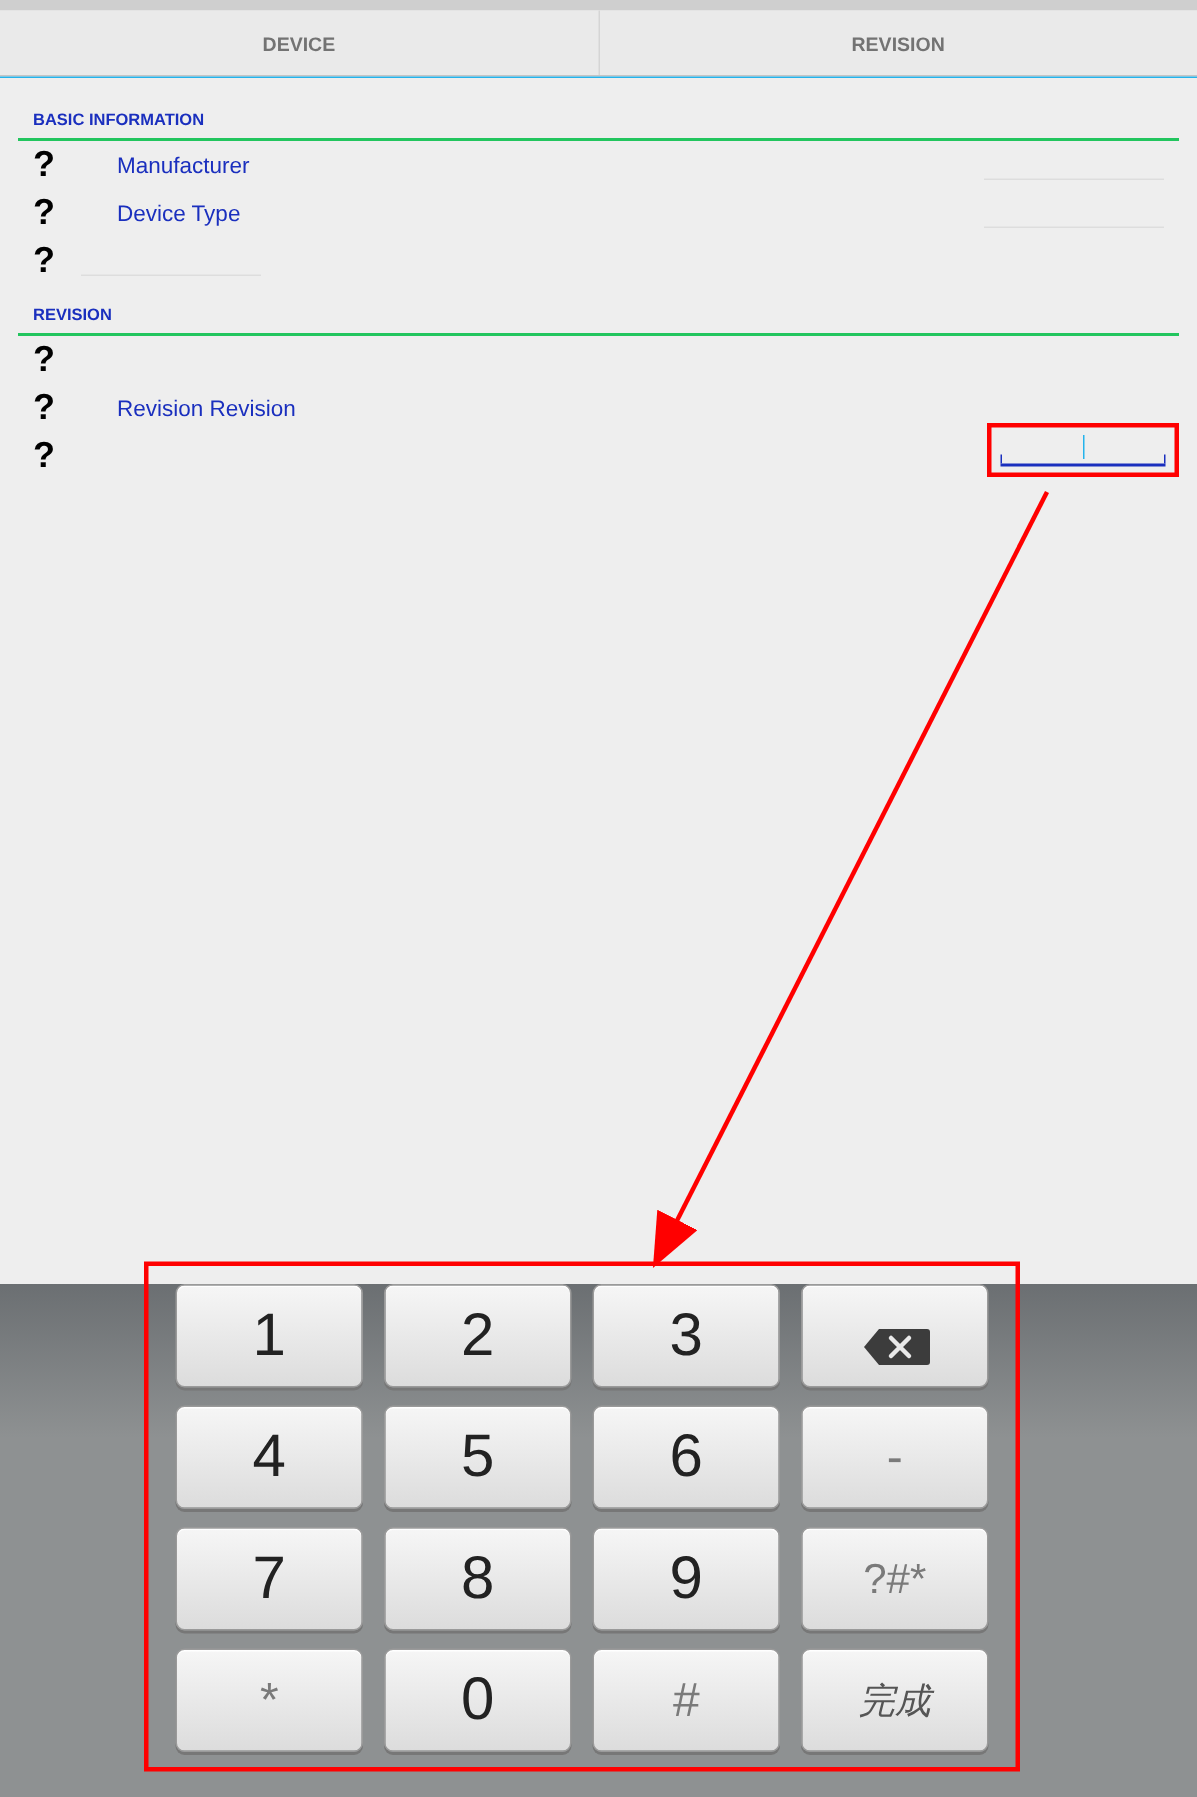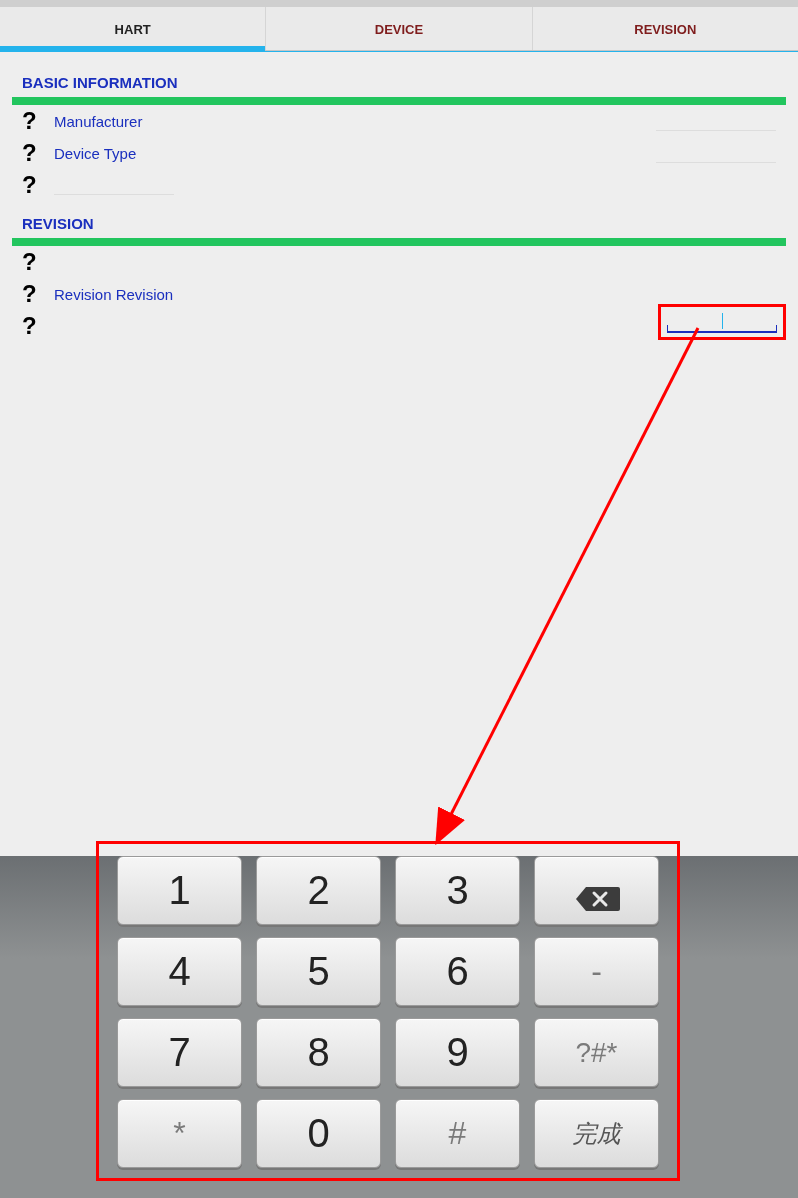--- a/index.html
+++ b/index.html
@@ -6,21 +6,21 @@
   html, body { width: 798px; height: 1198px; font-family: Arial, Helvetica, sans-serif; background: #eeeeee; overflow: hidden; }
   .status-bar { height: 7px; background: #cfcfcf; }
 
   
   .tabs { display: flex; border-bottom: 1px solid #c5c5c5; }
   .tab {
     flex: 1;
     text-align: center;
     font-size: 13px;
     font-weight: bold;
-    color: #7f1d1d;
+    color: #737373;
     padding: 15px 0 13px 0;
     border-right: 1px solid #d5d5d5;
     background: #eaeaea;
     position: relative;
   }
   .tab:last-child { border-right: none; }
   .tab.active { color: #222; }
   .tab.active::after {
     content: "";
     position: absolute;
@@ -28,42 +28,43 @@
     height: 5px;
     background: #24b3ec;
   }
   .tabs-bottom-line { height: 1px; background: #24b3ec; }
 
   
   .content { padding: 8px 12px 0 12px; }
   .section-title {
     color: #1a2fbe;
     font-weight: bold;
-    font-size: 15px;
+    font-size: 11px;
     padding: 14px 10px 6px 10px;
-    border-bottom: 8px solid #22c55e;
+    border-bottom: 2px solid #22c55e;
   }
   .row {
     display: flex;
     align-items: center;
     padding: 4px 10px;
     position: relative;
   }
   .row .qmark {
     width: 32px;
     font-size: 24px;
     font-weight: bold;
     color: #000;
     text-align: left;
     line-height: 1;
   }
   .row .label {
     color: #1a2fbe;
     font-size: 15px;
     flex: 1;
+    margin-left: 24px;
   }
   .row .value-slot {
     width: 120px;
     height: 20px;
     border-bottom: 1px solid #ddd;
     margin-right: 0;
   }
 
   
   .input-highlight-wrap {
@@ -145,21 +146,20 @@
     position: relative;
   }
   .key .backspace-icon svg { width: 100%; height: 100%; }
 </style>
 </head>
 <body>
 
 <div class="status-bar"></div>
 
 <div class="tabs">
-  <div class="tab active">HART</div>
   <div class="tab">DEVICE</div>
   <div class="tab">REVISION</div>
 </div>
 <div class="tabs-bottom-line"></div>
 
 <div class="content">
 
   <div class="section-title">BASIC INFORMATION</div>
 
   <div class="row">

